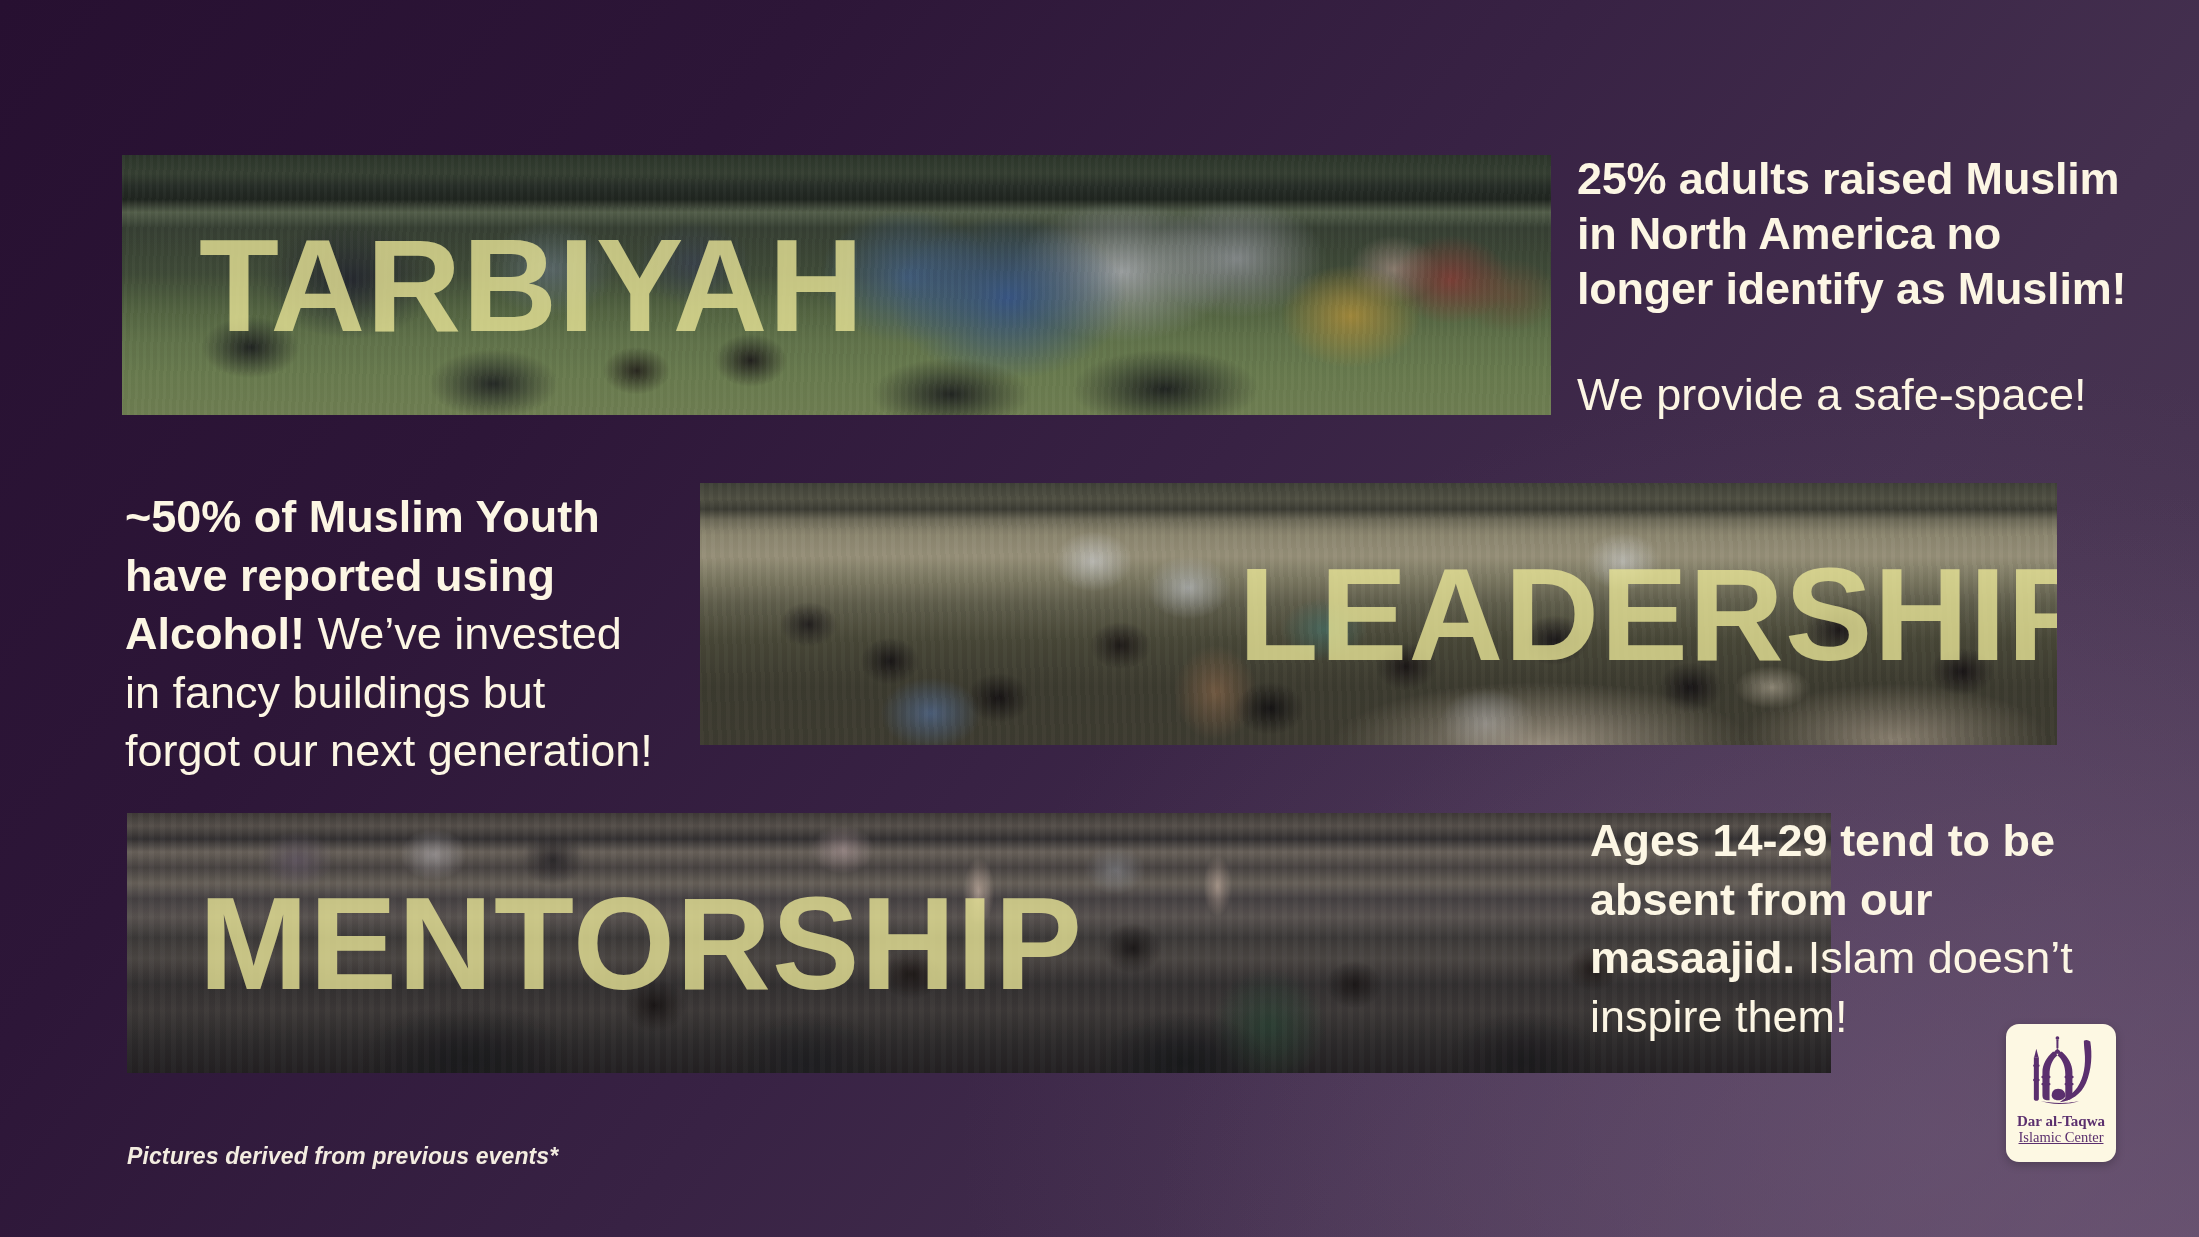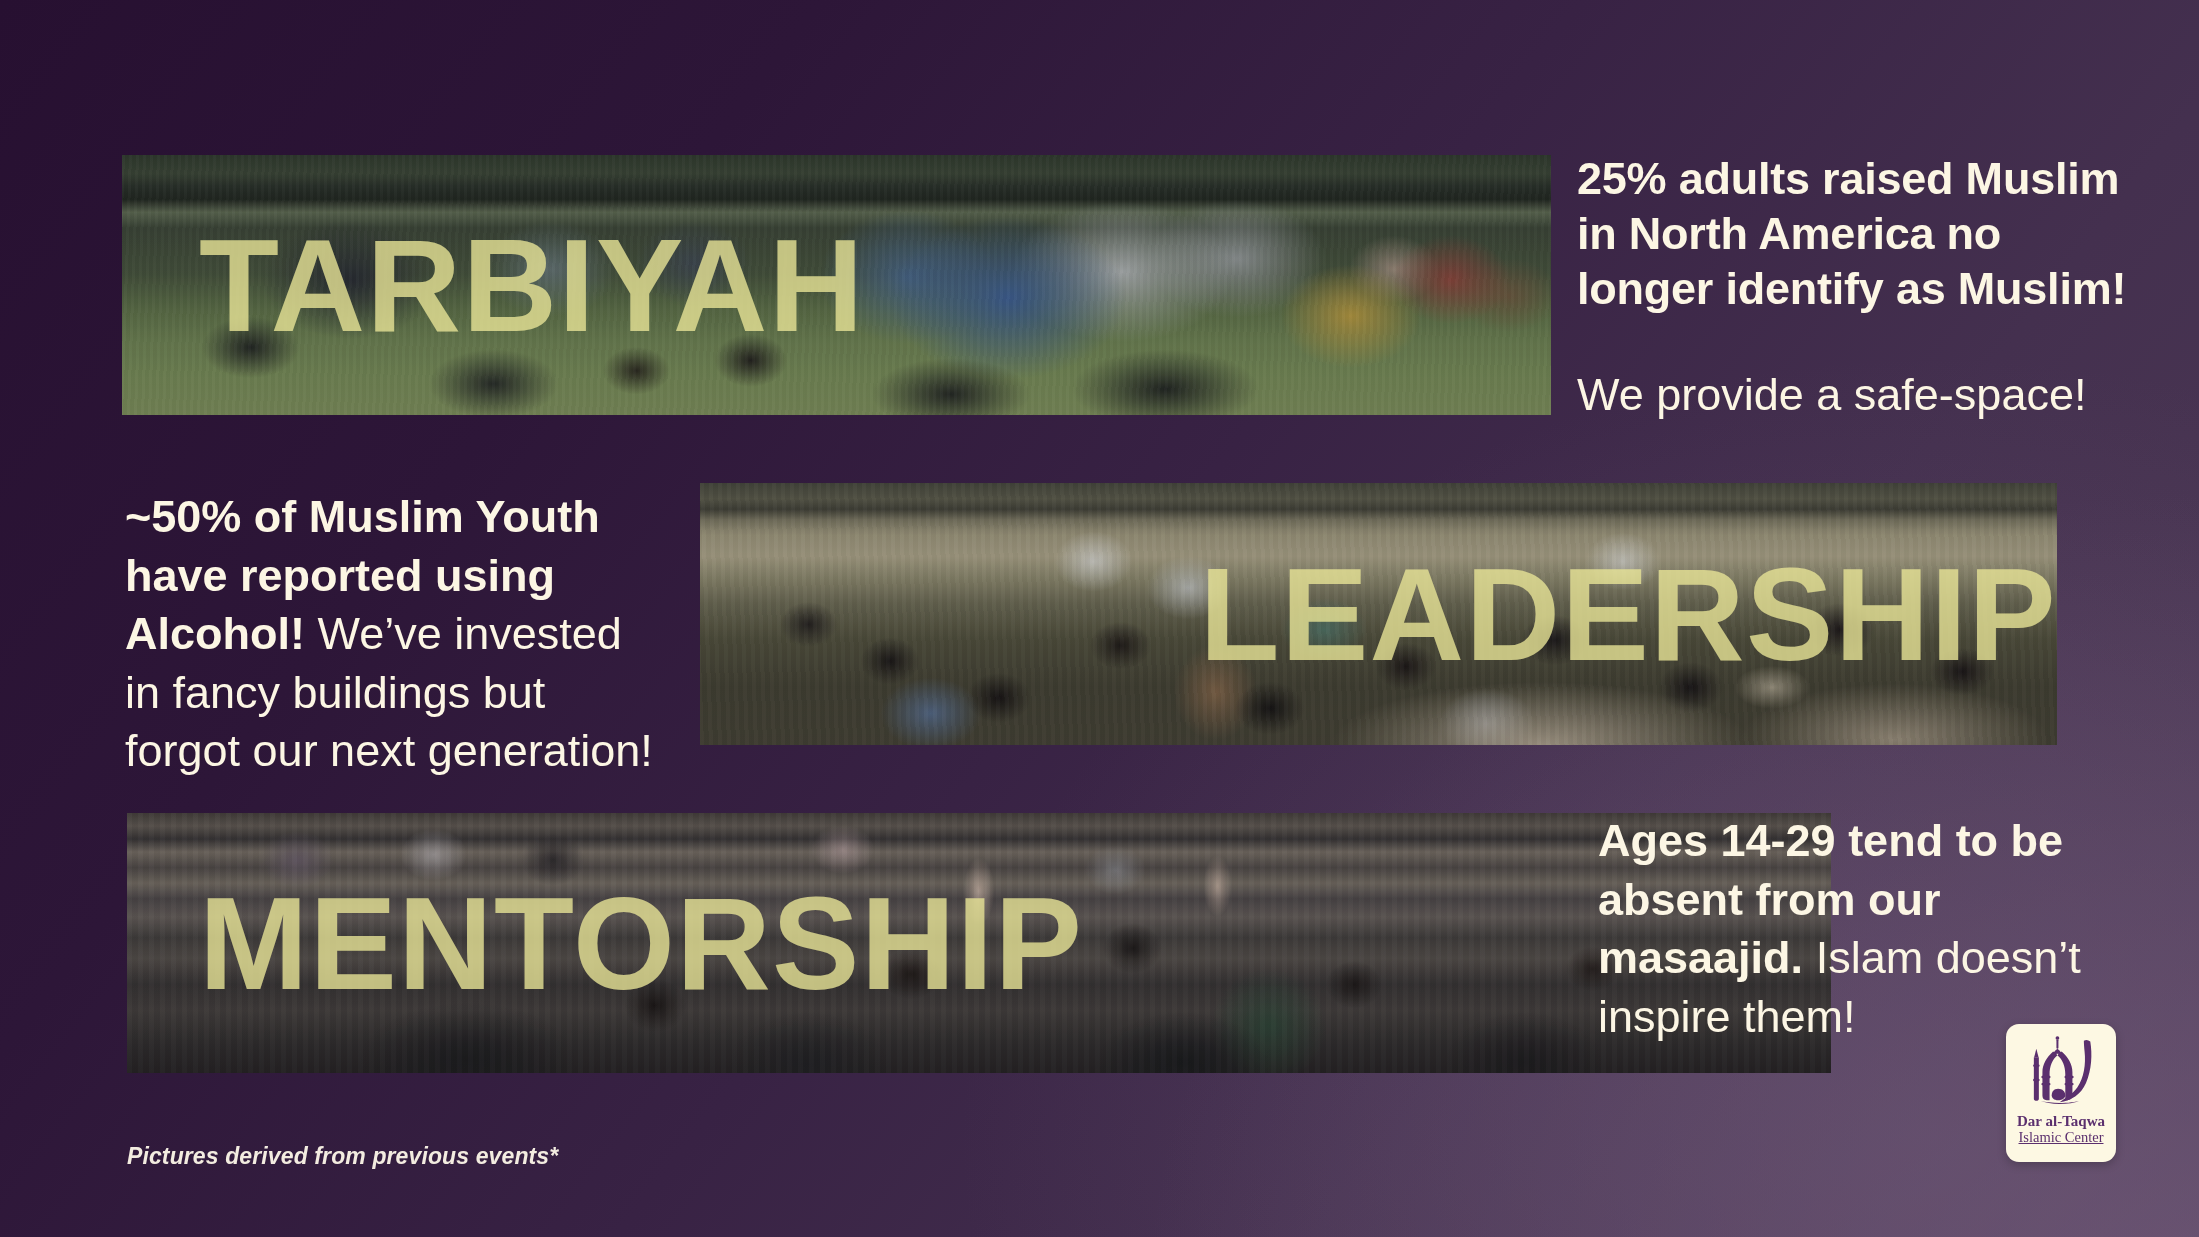--- a/index.html
+++ b/index.html
@@ -21,20 +21,21 @@
   .banner .photo{position:absolute;inset:0;}
   .banner .word{
     position:absolute;left:0;top:0;width:100%;height:100%;
     display:flex;align-items:center;
     color:rgba(231,228,150,0.80);
     font-weight:800;
     letter-spacing:.010em;
     white-space:nowrap;
     font-family:"Liberation Sans",sans-serif;
     text-transform:uppercase;
+    padding-left:39px;
   }
 
   
   #banner-tarbiyah{left:122px;top:155px;width:1429px;height:260px;}
   #banner-tarbiyah .word{font-size:131px;padding-left:77px;}
   
   #banner-leadership{left:700px;top:483px;width:1357px;height:262px;}
   #banner-leadership .word{font-size:131px;justify-content:flex-end;padding-right:22px;}
   
   #banner-mentorship{left:127px;top:813px;width:1704px;height:260px;}
@@ -187,21 +188,21 @@
   .copy .hd{font-weight:800;line-height:1.22;letter-spacing:-.005em;}
   .copy .bd{font-weight:400;line-height:1.30;}
 
   #copy-tarbiyah{left:1577px;top:152px;width:560px;font-size:45px;}
   #copy-tarbiyah .bd{margin-top:49px;font-size:45px;}
 
   #copy-alcohol{left:125px;top:488px;width:540px;font-size:45px;}
   #copy-alcohol .run{line-height:1.30;}
   #copy-alcohol b{font-weight:800;}
 
-  #copy-ages{left:1590px;top:812px;width:520px;font-size:45px;margin-left:8px;}
+  #copy-ages{left:1590px;top:812px;width:520px;font-size:45px;}
   #copy-ages .run{line-height:1.30;}
   #copy-ages b{font-weight:800;}
 
   .footnote{
     position:absolute;left:127px;top:1143px;
     color:#f3ece0;font-size:23px;font-weight:700;font-style:italic;
     letter-spacing:.005em;
   }
 
   

